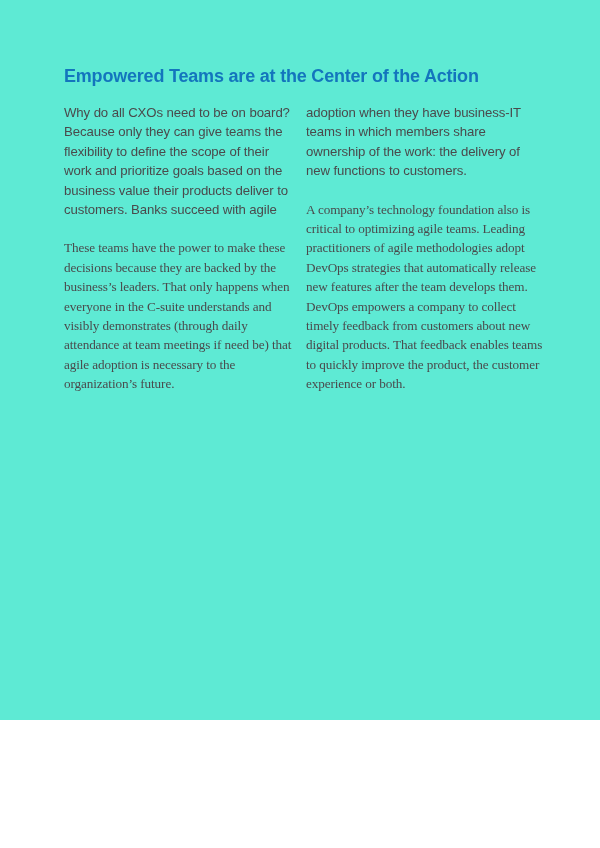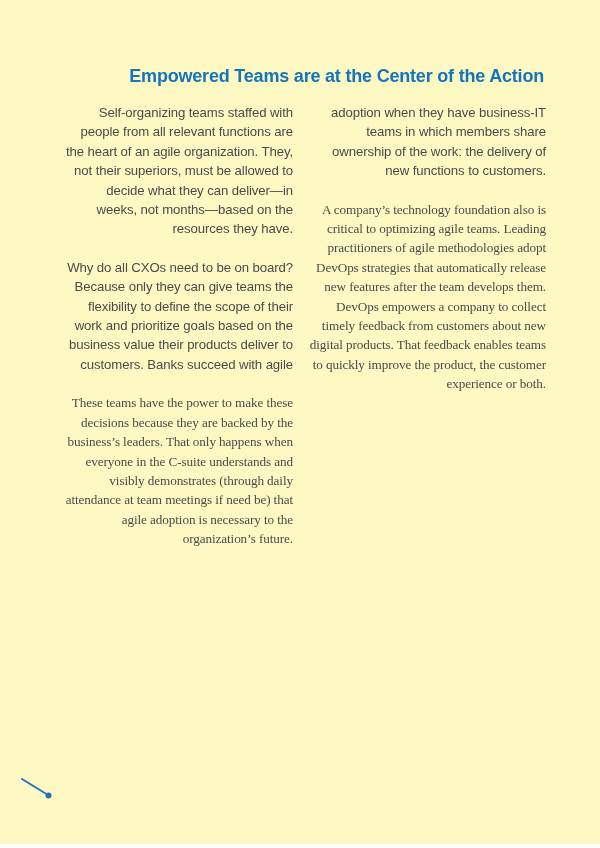--- a/index.html
+++ b/index.html
@@ -1,24 +1,23 @@
 <!DOCTYPE html>
 <html><head>
 <meta charset="utf-8">
 <style>
   * { margin: 0; padding: 0; box-sizing: border-box; }
   html, body { background: #ffffff; }
   .page {
     position: relative;
     width: 600px;
-    height: 844px;
-    background: #fef9c3;
+    height: 720px;
+    background: #5eead4;
     overflow: hidden;
     font-family: "Liberation Sans", "DejaVu Sans", sans-serif;
-    text-align: right;
   }
   .page-title {
     position: absolute;
     left: 64px;
     top: 66px;
     width: 480px;
     font-size: 18px;
     font-weight: bold;
     letter-spacing: -0.2px;
     color: #1375BD;
@@ -52,21 +51,20 @@
 </style>
 </head>
 <body>
 
 <div class="page">
 
   <h1 class="page-title">Empowered Teams are at the Center of the Action</h1>
 
   <div class="columns">
     <div class="col col-left">
-      <p>Self-organizing teams staffed with people from all relevant functions are the heart of an agile organization. They, not their superiors, must be allowed to decide what they can deliver—in weeks, not months—based on the resources they have.</p>
       <p>Why do all CXOs need to be on board? Because only they can give teams the flexibility to define the scope of their work and prioritize goals based on the business value their products deliver to customers. Banks succeed with agile</p>
       <p>These teams have the power to make these decisions because they are backed by the business’s leaders. That only happens when everyone in the C-suite understands and visibly demonstrates (through daily attendance at team meetings if need be) that agile adoption is necessary to the organization’s future.</p>
     </div>
     <div class="col col-right">
       <p>adoption when they have business-IT teams in which members share ownership of the work: the delivery of new functions to customers.</p>
       <p>A company’s technology foundation also is critical to optimizing agile teams. Leading practitioners of agile methodologies adopt DevOps strategies that automatically release new features after the team develops them. DevOps empowers a company to collect timely feedback from customers about new digital products. That feedback enables teams to quickly improve the product, the customer experience or both.</p>
     </div>
   </div>
 
   <svg class="corner-accent" viewBox="0 0 36 28" xmlns="http://www.w3.org/2000/svg">

